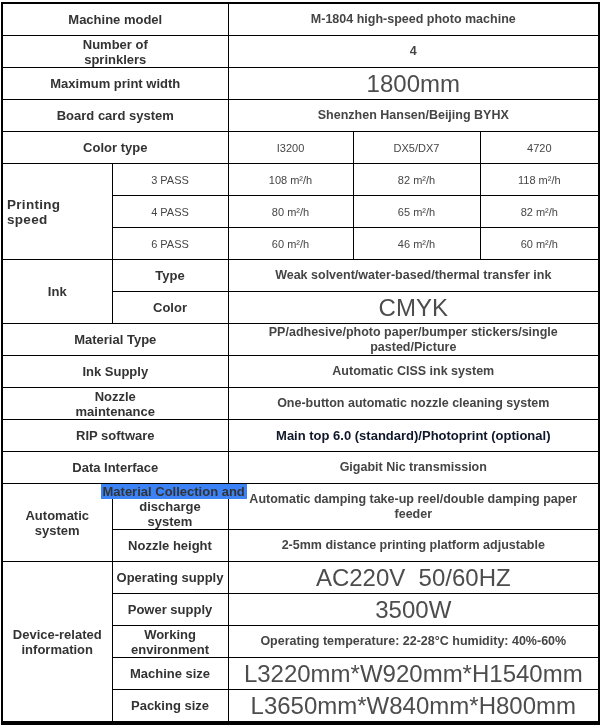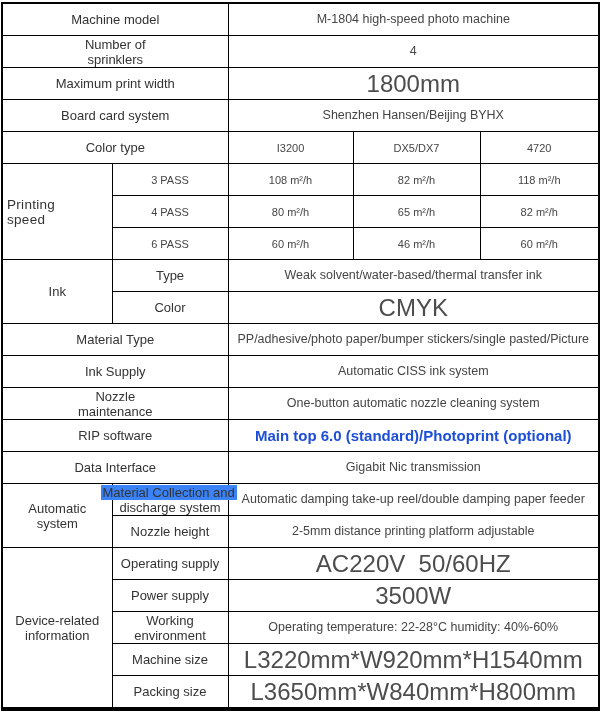--- a/index.html
+++ b/index.html
@@ -8,25 +8,25 @@
     border-collapse:collapse;table-layout:fixed;
     width:597px;margin:2px 0 0 1px;
     border:2px solid #000;border-bottom-width:4px;
   }
   td{
     border:1.5px solid #000;
     height:31px;padding:0 4px;
     text-align:center;vertical-align:middle;
     color:#3a3a3a;overflow:visible;
   }
-  .lbl{font-weight:normal;font-size:13px;color:#333;}
-  .val{font-weight:normal;font-size:12.5px;color:#454545;line-height:15px;}
+  .lbl{font-weight:bold;font-size:13px;color:#333;}
+  .val{font-weight:bold;font-size:12.5px;color:#454545;line-height:15px;}
   .big{font-weight:normal;font-size:24px;color:#4d4d4d;}
   .mid{font-weight:normal;font-size:11px;color:#464646;}
-  .rip{font-weight:bold;font-size:15px;color:#1d4ed8;margin-left:36px;}
+  .rip{font-weight:bold;font-size:13px;color:#0f172a;margin-left:36px;}
   .left-label{text-align:left;font-size:13.5px;letter-spacing:.3px;}
   .line{line-height:15px;}
   .ovf{white-space:nowrap;display:inline-block;position:relative;z-index:3;background:#3b82f6;padding:0 2px;margin-left:-16px;}
 </style>
 </head>
 <body>
 
 <table class="spec">
   <colgroup>
     <col style="width:110px">

